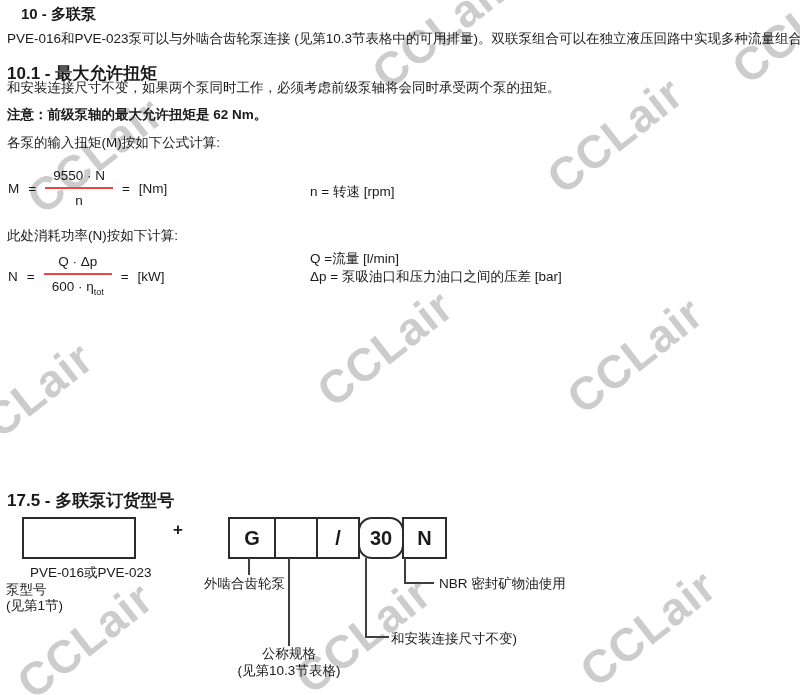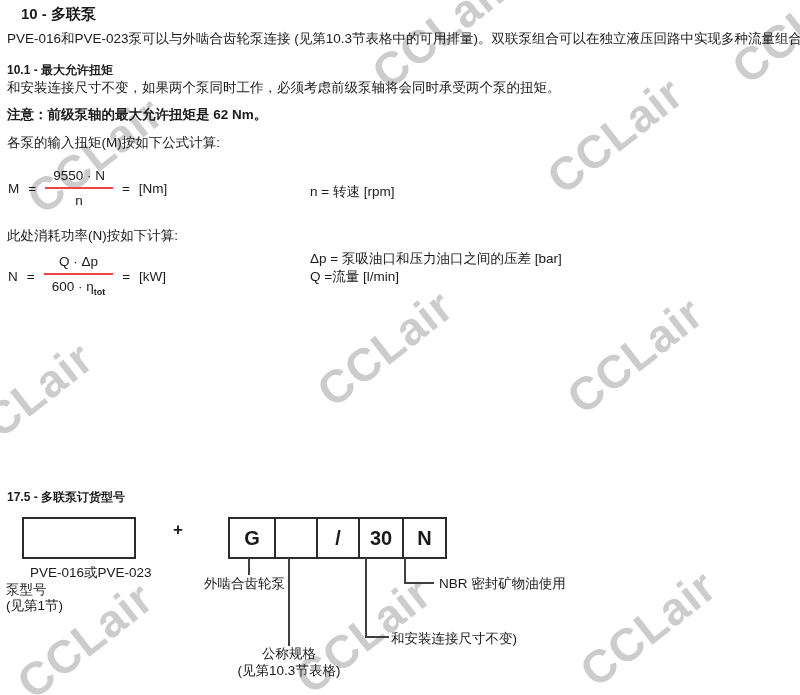--- a/index.html
+++ b/index.html
@@ -8,61 +8,61 @@
     background:#ffffff;
     font-family:"Liberation Sans","DejaVu Sans",sans-serif;
     color:#1a1a1a;
     position:relative;
     overflow:hidden;
   }
   .abs{position:absolute;white-space:nowrap;}
   .body-text{font-size:13.5px;line-height:15px;}
   .bold{font-weight:bold;}
   .h1{font-size:15px;font-weight:bold;}
-  .h2{font-size:12px;font-weight:bold;text-align:center;}
+  .h2{font-size:17px;font-weight:bold;text-align:center;}
 
   
   #wm-layer{position:absolute;inset:0;z-index:0;}
   .wm{
     position:absolute;
     transform:translate(-50%,-50%) rotate(-38deg);
     font-weight:bold;
     font-size:46px;
     letter-spacing:1px;
     opacity:.85;
     white-space:nowrap;
   }
   #content{position:absolute;inset:0;z-index:1;padding-left:45px;}
 
   
   .formula{position:absolute;display:flex;align-items:center;gap:9px;font-size:13.5px;white-space:nowrap;}
   .frac{display:inline-flex;flex-direction:column;text-align:center;}
   .frac .num{display:block;padding:1px 8px 4px;border-bottom:2px solid #ef4444;line-height:15px;}
   .frac .den{display:block;padding:4px 8px 1px;line-height:15px;}
-  sub.f-sub{font-size:9px;font-weight:bold;}
+  sub.f-sub{font-size:9px;}
 
   .legend{font-size:13.5px;line-height:18px;}
 
   
   .pump-box{
     position:absolute;left:22px;top:517px;
     width:110px;height:38px;
     border:2px solid #2b2b2b;background:#fff;
   }
   .plus{position:absolute;left:173px;top:520px;font-size:17px;font-weight:bold;}
   .code-row{position:absolute;left:228px;top:517px;display:flex;}
   .code-cell{
     width:40px;height:38px;
     border:2px solid #2b2b2b;background:#fff;
     margin-left:-2px;
     display:flex;align-items:center;justify-content:center;
     font-size:20px;font-weight:bold;
   }
   .code-cell:first-child{margin-left:0;width:44px;}
-  .code-cell.c4{width:42px;}
+  .code-cell.c4{width:42px;border-radius:14px;}
   .code-cell.c5{width:41px;}
 
   .vline,.hline{position:absolute;background:#3f3f3f;}
   .label{position:absolute;font-size:13.5px;line-height:16.5px;white-space:nowrap;}
   .pump-label div:first-child{margin-left:24px;}
   .center{text-align:center;white-space:normal;}
 </style>
 </head>
 <body>
 
@@ -113,22 +113,22 @@
     <span>=</span>
     <span class="frac">
       <span class="num">Q · Δp</span>
       <span class="den"><span>600 · η</span><sub class="f-sub">tot</sub></span>
     </span>
     <span>=</span>
     <span>[kW]</span>
   </div>
 
   <div class="abs legend" style="left:310px;top:250px">
+    <div>Q =流量 [l/min]</div>
     <div>Δp = 泵吸油口和压力油口之间的压差 [bar]</div>
-    <div>Q =流量 [l/min]</div>
   </div>
 
 
   <div class="abs h2" style="left:7px;top:489px">17.5 - 多联泵订货型号</div>
 
   <div class="pump-box"></div>
 
   <div class="plus">+</div>
 
   <div class="code-row">

